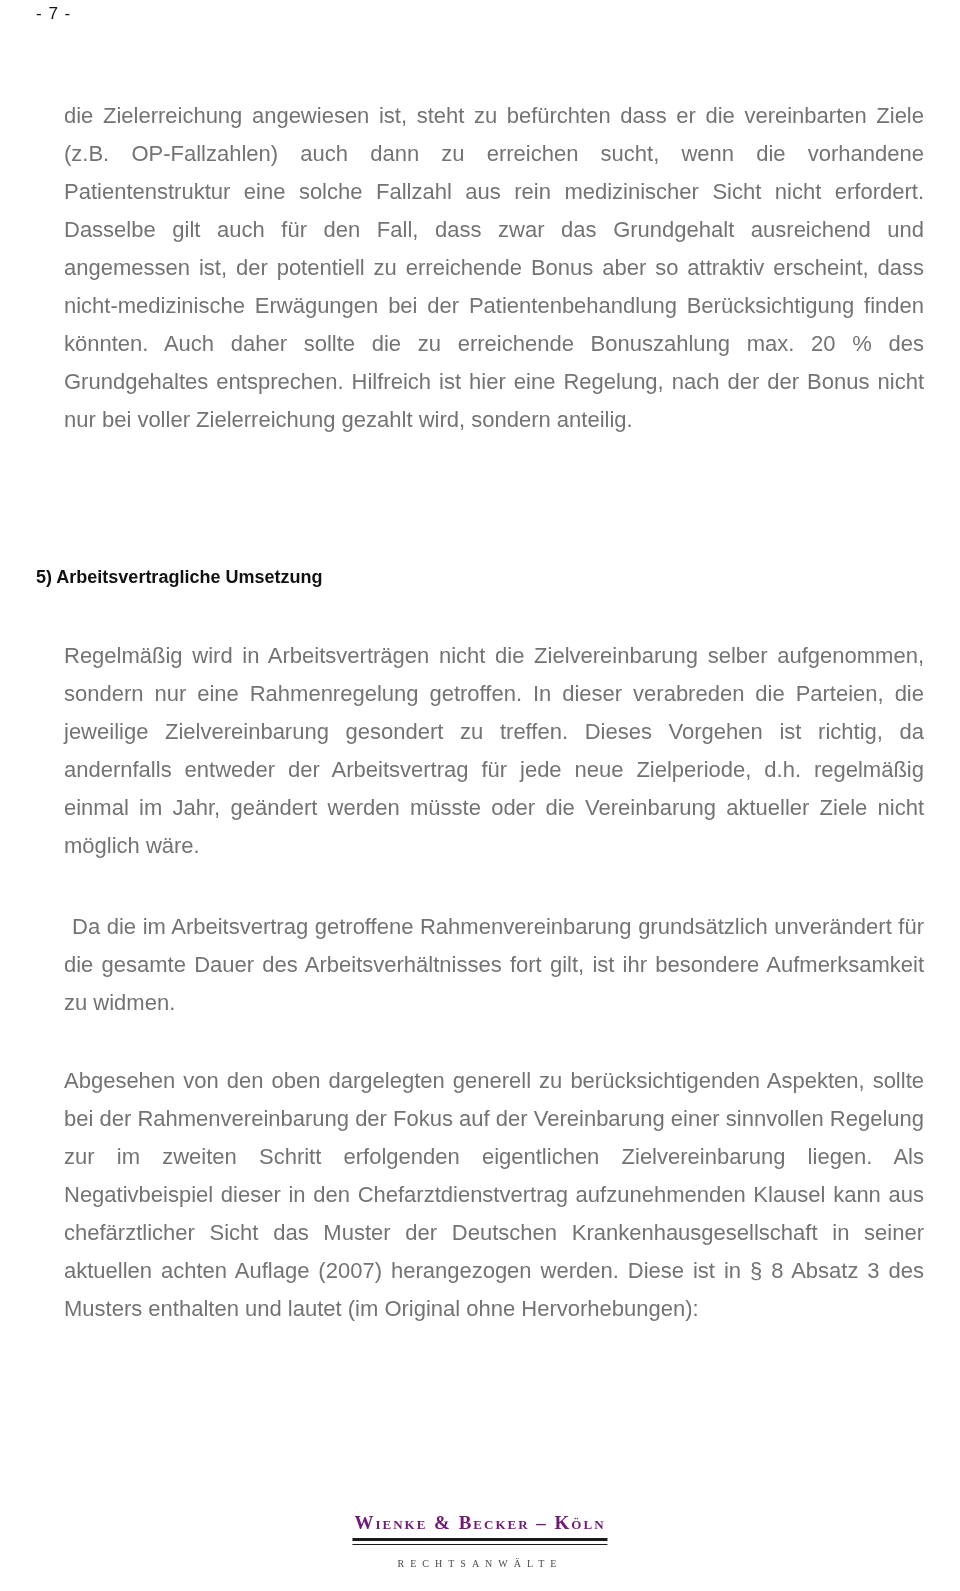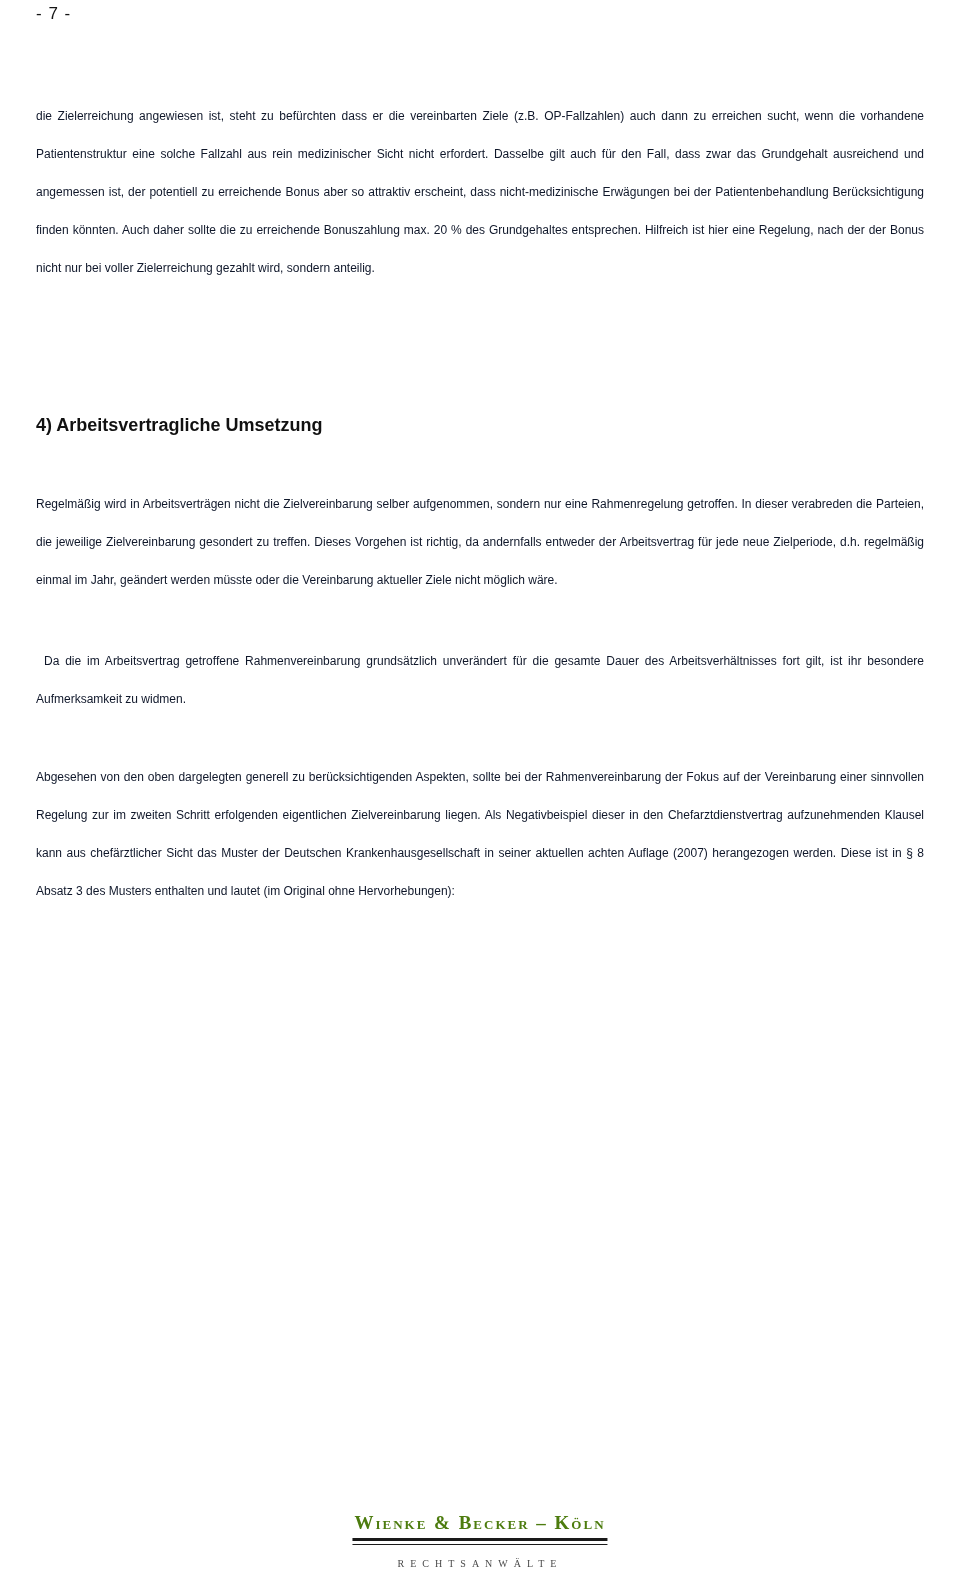--- a/index.html
+++ b/index.html
@@ -24,24 +24,25 @@
     font-size: 17px;
     letter-spacing: 1px;
   }
   .content {
     position: absolute;
     top: 0;
     left: 36px;
     right: 36px;
   }
   .body-text {
-    font-size: 12px;
+    font-size: 22px;
     line-height: 38px;
     text-align: justify;
-    color: #0f172a;
+    color: #737373;
+    margin-left: 28px;
   }
   .para-1 { margin-top: 97px; }
   .section-heading {
     margin-top: 119px;
     font-size: 18px;
     line-height: 38px;
     font-weight: bold;
     color: #111111;
   }
   .para-2 { margin-top: 41px; }
@@ -66,21 +67,21 @@
     bottom: 22px;
     text-align: center;
     min-width: 232px;
   }
   .firm-name {
     font-family: "Liberation Serif", serif;
     font-variant: small-caps;
     font-weight: bold;
     font-size: 19px;
     letter-spacing: 2px;
-    color: #4d7c0f;
+    color: #701a75;
     white-space: nowrap;
     padding: 0 2px 3px 2px;
   }
   .rule-thick {
     border-top: 3px solid #1a1a1a;
     margin-top: 1px;
   }
   .rule-thin {
     border-top: 1px solid #1a1a1a;
     margin-top: 3px;
@@ -98,21 +99,21 @@
 <body>
 
 <div class="page">
 
   <div class="page-number">- 7 -</div>
 
   <div class="content">
 
     <p class="body-text para-1">die Zielerreichung angewiesen ist, steht zu befürchten dass er die vereinbarten Ziele (z.B. OP-Fallzahlen) auch dann zu erreichen sucht, wenn die vorhandene Patientenstruktur eine solche Fallzahl aus rein medizinischer Sicht nicht erfordert. Dasselbe gilt auch für den Fall, dass zwar das Grundgehalt ausreichend und angemessen ist, der potentiell zu erreichende Bonus aber so attraktiv erscheint, dass nicht-medizinische Erwägungen bei der Patientenbehandlung Berücksichtigung finden könnten. Auch daher sollte die zu erreichende Bonuszahlung max. 20 % des Grundgehaltes entsprechen. Hilfreich ist hier eine Regelung, nach der der Bonus nicht nur bei voller Zielerreichung gezahlt wird, sondern anteilig.</p>
 
-    <h2 class="section-heading">4) Arbeitsvertragliche Umsetzung</h2>
+    <h2 class="section-heading">5) Arbeitsvertragliche Umsetzung</h2>
 
     <p class="body-text para-2">Regelmäßig wird in Arbeitsverträgen nicht die Zielvereinbarung selber aufgenommen, sondern nur eine Rahmenregelung getroffen. In dieser verabreden die Parteien, die jeweilige Zielvereinbarung gesondert zu treffen. Dieses Vorgehen ist richtig, da andernfalls entweder der Arbeitsvertrag für jede neue Zielperiode, d.h. regelmäßig einmal im Jahr, geändert werden müsste oder die Vereinbarung aktueller Ziele nicht möglich wäre.</p>
 
     <p class="body-text para-3">Da die im Arbeitsvertrag getroffene Rahmenvereinbarung grundsätzlich unverändert für die gesamte Dauer des Arbeitsverhältnisses fort gilt, ist ihr besondere Aufmerksamkeit zu widmen.</p>
 
 
     <p class="body-text para-4">Abgesehen von den oben dargelegten generell zu berücksichtigenden Aspekten, sollte bei der Rahmenvereinbarung der Fokus auf der Vereinbarung einer sinnvollen Regelung zur im zweiten Schritt erfolgenden eigentlichen Zielvereinbarung liegen. Als Negativbeispiel dieser in den Chefarztdienstvertrag aufzunehmenden Klausel kann aus chefärztlicher Sicht das Muster der Deutschen Krankenhausgesellschaft in seiner aktuellen achten Auflage (2007) herangezogen werden. Diese ist in § 8 Absatz 3 des Musters enthalten und lautet (im Original ohne Hervorhebungen):</p>
 
   </div>
 

